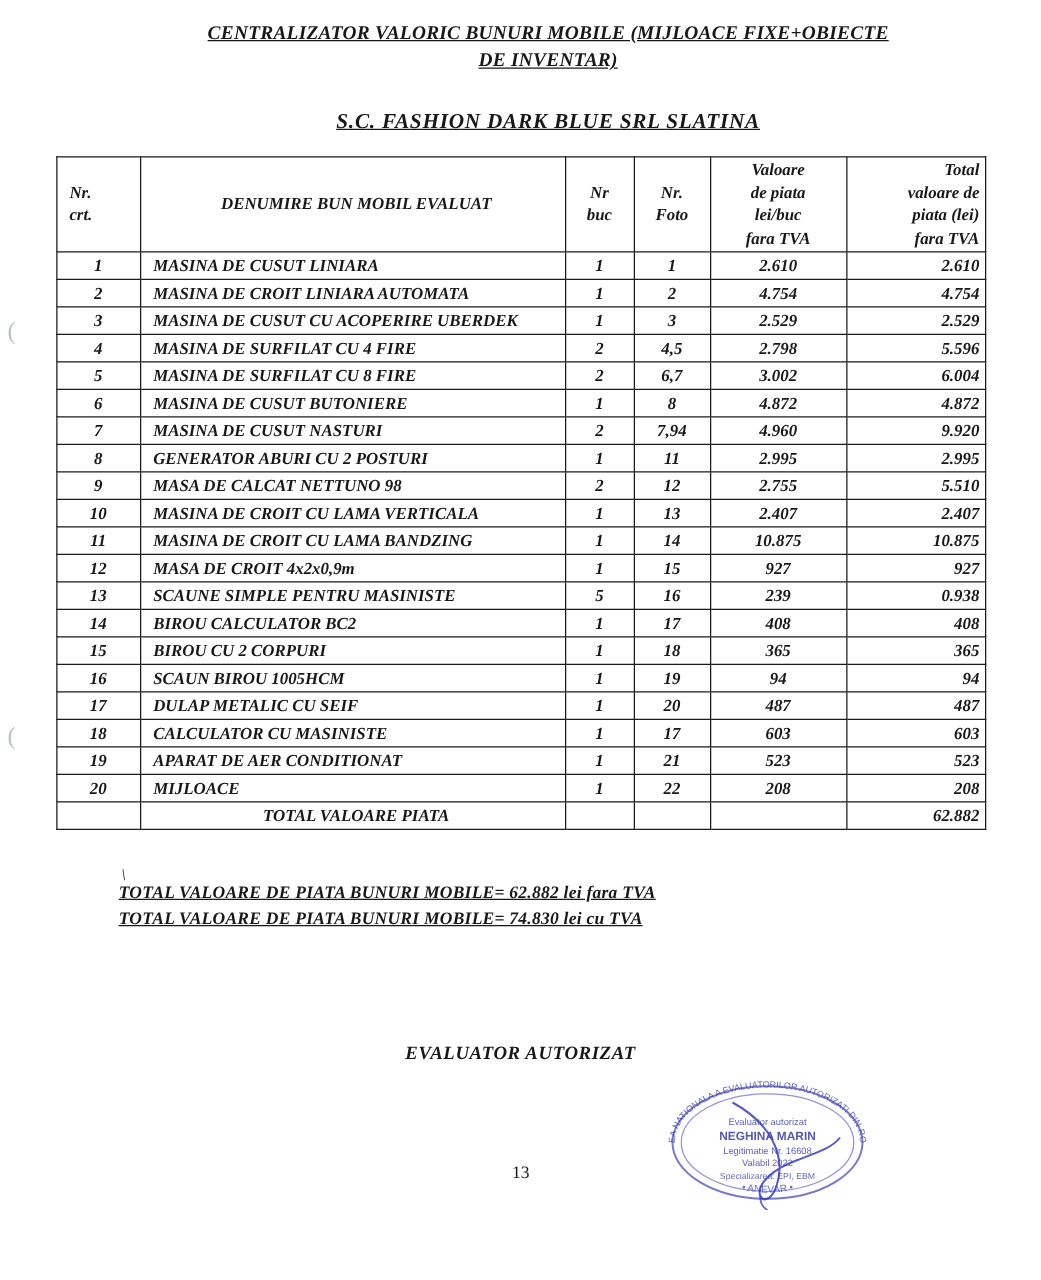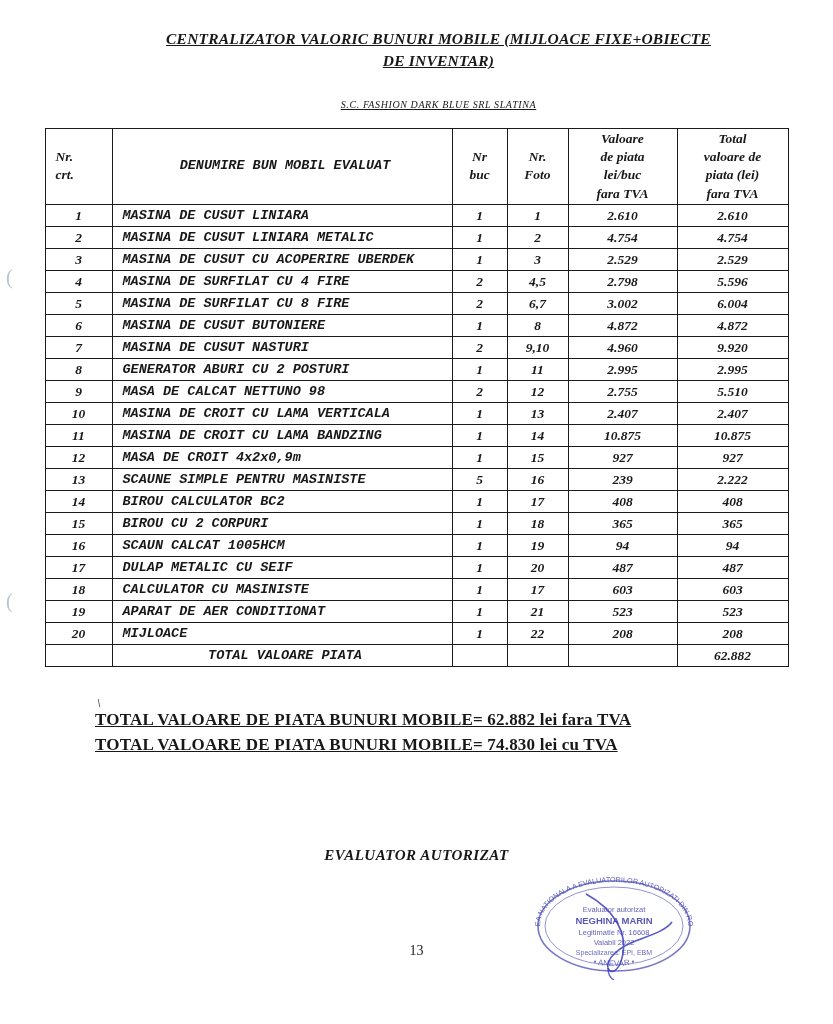--- a/index.html
+++ b/index.html
@@ -17,37 +17,37 @@
   }
   .page {
     position: relative;
     width: 833px;
     height: 1024px;
     box-sizing: border-box;
     padding: 0;
   }
   .title-block {
     text-align: center;
-    margin-top: 28px;
+    margin-top: 16px;
     padding-left: 44px;
   }
   .doc-title {
     font-style: italic;
     font-weight: bold;
     font-size: 15.5px;
     letter-spacing: 0.2px;
     text-decoration: underline;
     line-height: 1.45;
     margin: 0 auto;
     width: 640px;
   }
   .doc-subtitle {
     font-style: italic;
-    font-weight: normal;
-    font-size: 10px;
+    font-weight: bold;
+    font-size: 17px;
     text-decoration: underline;
     margin-top: 26px;
     letter-spacing: 0.6px;
   }
   table.main {
     border-collapse: collapse;
     margin: 18px auto 0 auto;
     width: 705px;
     table-layout: fixed;
   }
@@ -65,43 +65,44 @@
     padding-top: 5px;
     padding-bottom: 5px;
     line-height: 1.35;
     font-size: 13.5px;
   }
   thead td.hdr-nrcrt {
     text-align: left;
     padding-left: 10px;
   }
   .col-nr { width: 52px; text-align: center; }
-  .col-name { width: 325px; text-align: left; padding-left: 10px !important; font-family: Liberation Mono, monospace; }
+  .col-name { width: 325px; text-align: left; padding-left: 10px !important; }
   .col-buc { width: 46px; text-align: center; }
   .col-foto { width: 52px; text-align: center; }
   .col-val { width: 100px; text-align: center; }
-  .col-total { width: 102px; text-align: center; }
+  .col-total { width: 102px; text-align: right; }
   tbody td { height: 19px; line-height: 1.15; }
   tr.total-row td.lbl {
     text-align: center;
     padding-left: 22px;
   }
   .totals {
     margin: 28px 0 0 95px;
     width: 660px;
   }
   .tick {
     font-size: 13px;
     font-style: italic;
     margin-left: 2px;
     margin-bottom: -4px;
   }
   .total-line {
     font-weight: bold;
-    font-size: 17px;
+    font-style: italic;
+    font-size: 14px;
     text-decoration: underline;
     letter-spacing: 0.2px;
     line-height: 1.5;
     white-space: nowrap;
   }
   .sign-block {
     text-align: center;
     margin-top: 86px;
     font-style: italic;
     font-weight: bold;
@@ -184,21 +185,21 @@
         <tr>
           <td class="col-nr">1</td>
           <td class="col-name">MASINA  DE  CUSUT  LINIARA</td>
           <td class="col-buc">1</td>
           <td class="col-foto">1</td>
           <td class="col-val">2.610</td>
           <td class="col-total">2.610</td>
         </tr>
         <tr>
           <td class="col-nr">2</td>
-          <td class="col-name">MASINA  DE  CUSUT  LINIARA  METALIC</td>
+          <td class="col-name">MASINA  DE  CROIT  LINIARA  AUTOMATA</td>
           <td class="col-buc">1</td>
           <td class="col-foto">2</td>
           <td class="col-val">4.754</td>
           <td class="col-total">4.754</td>
         </tr>
         <tr>
           <td class="col-nr">3</td>
           <td class="col-name">MASINA  DE  CUSUT  CU ACOPERIRE  UBERDEK</td>
           <td class="col-buc">1</td>
           <td class="col-foto">3</td>
@@ -226,21 +227,21 @@
           <td class="col-name">MASINA  DE  CUSUT  BUTONIERE</td>
           <td class="col-buc">1</td>
           <td class="col-foto">8</td>
           <td class="col-val">4.872</td>
           <td class="col-total">4.872</td>
         </tr>
         <tr>
           <td class="col-nr">7</td>
           <td class="col-name">MASINA  DE  CUSUT  NASTURI</td>
           <td class="col-buc">2</td>
-          <td class="col-foto">9,10</td>
+          <td class="col-foto">7,94</td>
           <td class="col-val">4.960</td>
           <td class="col-total">9.920</td>
         </tr>
         <tr>
           <td class="col-nr">8</td>
           <td class="col-name">GENERATOR  ABURI  CU 2 POSTURI</td>
           <td class="col-buc">1</td>
           <td class="col-foto">11</td>
           <td class="col-val">2.995</td>
           <td class="col-total">2.995</td>
@@ -276,41 +277,41 @@
           <td class="col-foto">15</td>
           <td class="col-val">927</td>
           <td class="col-total">927</td>
         </tr>
         <tr>
           <td class="col-nr">13</td>
           <td class="col-name">SCAUNE  SIMPLE  PENTRU  MASINISTE</td>
           <td class="col-buc">5</td>
           <td class="col-foto">16</td>
           <td class="col-val">239</td>
-          <td class="col-total">2.222</td>
+          <td class="col-total">0.938</td>
         </tr>
         <tr>
           <td class="col-nr">14</td>
           <td class="col-name">BIROU  CALCULATOR   BC2</td>
           <td class="col-buc">1</td>
           <td class="col-foto">17</td>
           <td class="col-val">408</td>
           <td class="col-total">408</td>
         </tr>
         <tr>
           <td class="col-nr">15</td>
           <td class="col-name">BIROU  CU  2 CORPURI</td>
           <td class="col-buc">1</td>
           <td class="col-foto">18</td>
           <td class="col-val">365</td>
           <td class="col-total">365</td>
         </tr>
         <tr>
           <td class="col-nr">16</td>
-          <td class="col-name">SCAUN CALCAT 1005HCM</td>
+          <td class="col-name">SCAUN BIROU 1005HCM</td>
           <td class="col-buc">1</td>
           <td class="col-foto">19</td>
           <td class="col-val">94</td>
           <td class="col-total">94</td>
         </tr>
         <tr>
           <td class="col-nr">17</td>
           <td class="col-name">DULAP  METALIC  CU  SEIF</td>
           <td class="col-buc">1</td>
           <td class="col-foto">20</td>

